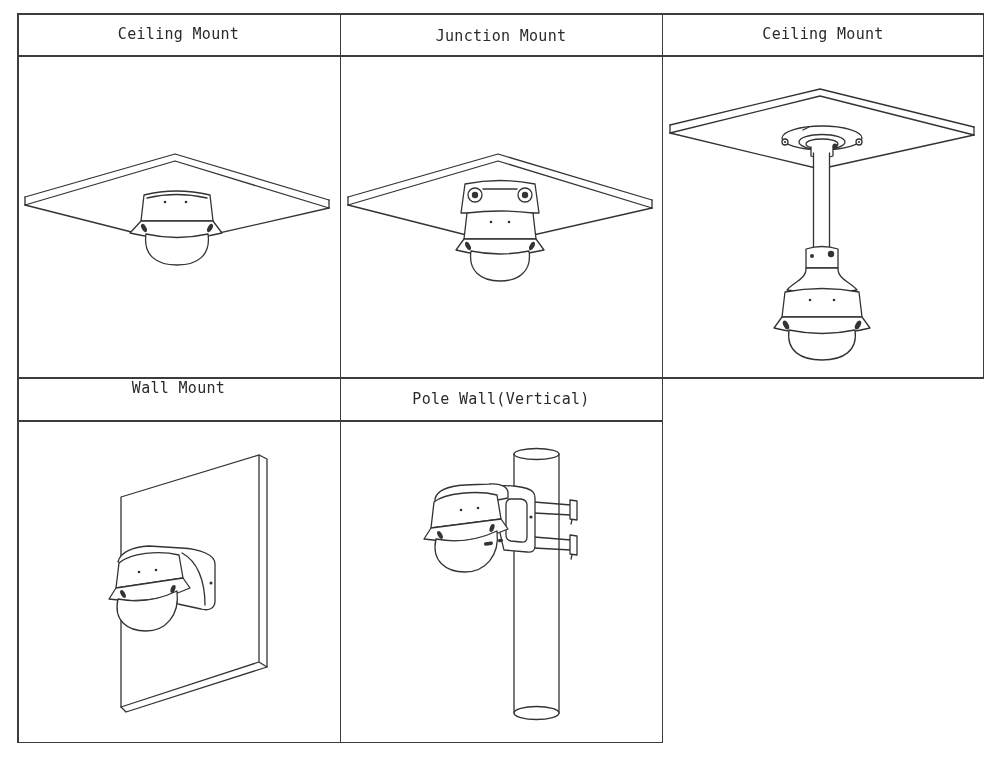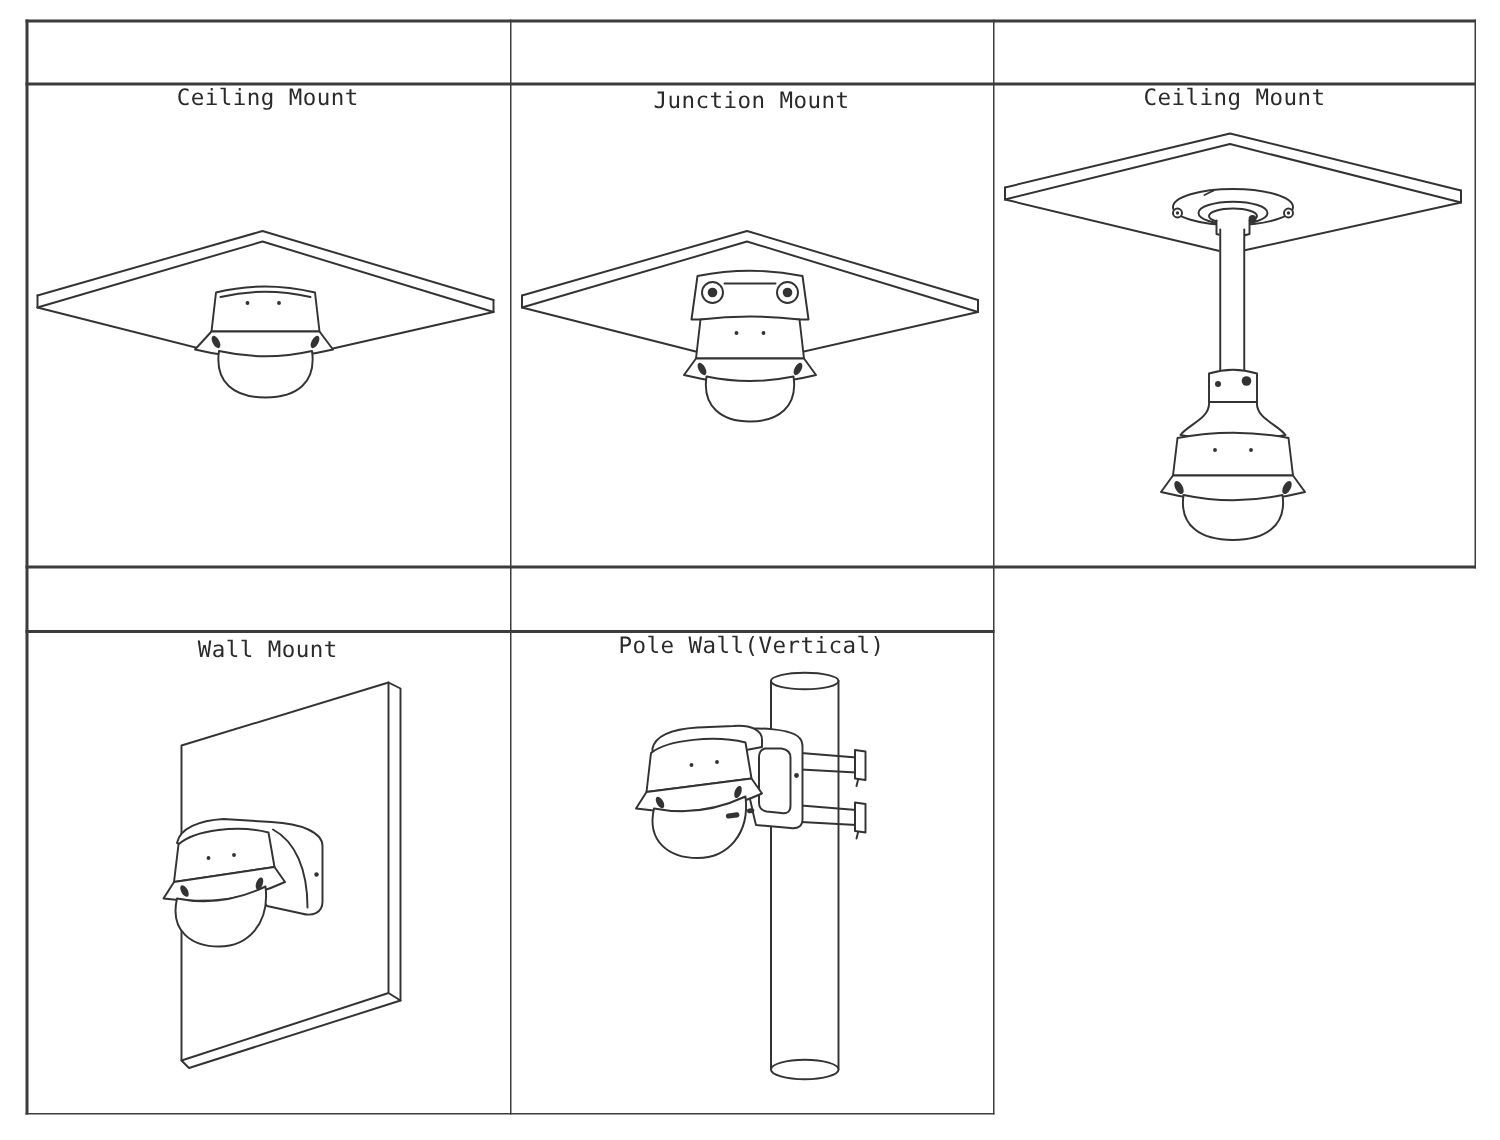--- a/index.html
+++ b/index.html
@@ -1,20 +1,20 @@
 <!DOCTYPE html>
 <html><head>
 <meta charset="utf-8">
 <style>
   html,body{margin:0;padding:0;background:#ffffff;width:1000px;height:760px;overflow:hidden;}
   #stage{position:relative;width:1000px;height:760px;background:#ffffff;
          font-family:"DejaVu Sans Mono","Liberation Mono",monospace;}
   .gl{position:absolute;background:#3c3c3c;}
   .hdr{position:absolute;display:flex;align-items:center;justify-content:center;
-       font-size:15px;font-weight:400;color:#2a2a2a;letter-spacing:0.3px;white-space:pre;margin-top:31px;}
+       font-size:15px;font-weight:400;color:#2a2a2a;letter-spacing:0.3px;white-space:pre;}
   .fig{position:absolute;}
   .wf{fill:#ffffff;}
   .dk{fill:#333333;stroke:none;}
 </style>
 </head>
 <body>
 
 <div id="stage">
 
   <div class="gl" style="left:17px;top:13px;width:967px;height:1.6px;"></div>
@@ -26,21 +26,21 @@
   <div class="gl" style="left:339.5px;top:13px;width:1.6px;height:730px;"></div>
   <div class="gl" style="left:661.5px;top:13px;width:1.6px;height:730px;"></div>
   <div class="gl" style="left:982.8px;top:13px;width:1.6px;height:366px;"></div>
 
   <div class="hdr" style="left:17px;top:13px;width:323px;height:42px;">
     <span>Ceiling Mount</span></div>
   <div class="hdr" style="left:340px;top:13px;width:322px;height:45px;">
     <span>Junction Mount</span></div>
   <div class="hdr" style="left:662px;top:13px;width:322px;height:42px;">
     <span>Ceiling Mount</span></div>
-  <div class="hdr" style="left:17px;top:380px;width:323px;height:43px;">
+  <div class="hdr" style="left:17px;top:366px;width:323px;height:43px;">
     <span>Wall Mount</span></div>
   <div class="hdr" style="left:340px;top:377px;width:322px;height:43px;">
     <span>Pole Wall(Vertical)</span></div>
 
   <svg class="fig" style="left:18px;top:57px;" width="321" height="318" viewBox="0 0 321 318">
     <g stroke="#333333" stroke-width="1.3" fill="none" stroke-linecap="round" stroke-linejoin="round">
       <g>
         <path d="M157,97 L7,140 M157,97 L311,143 M157,104 L7,148 M157,104 L311,151"></path>
         <path d="M7,140 L7,148 M311,143 L311,151"></path>
         <path d="M7,148 L157,186 M311,151 L157,186"></path>

